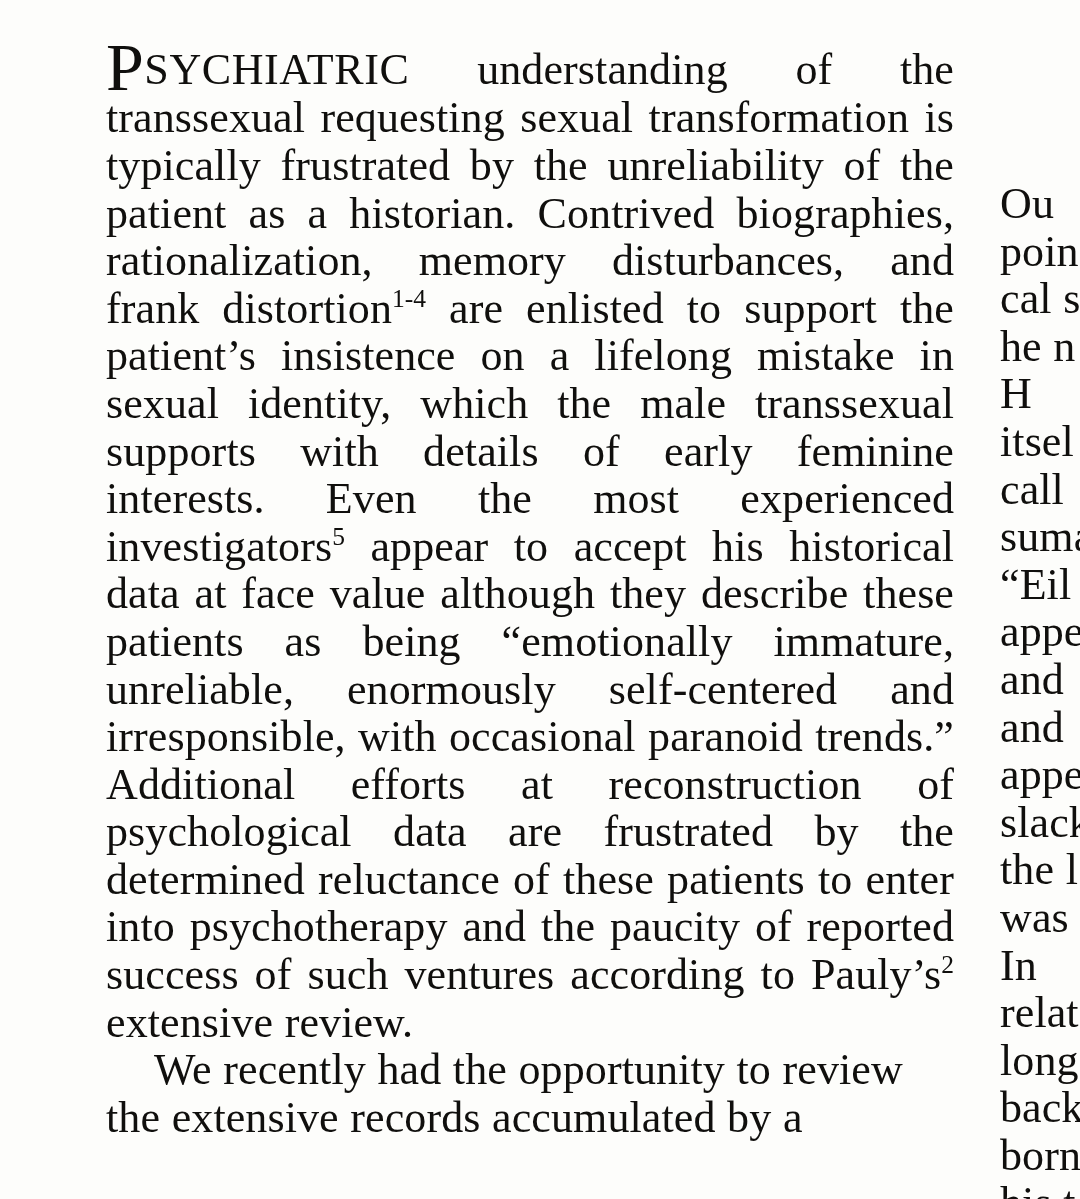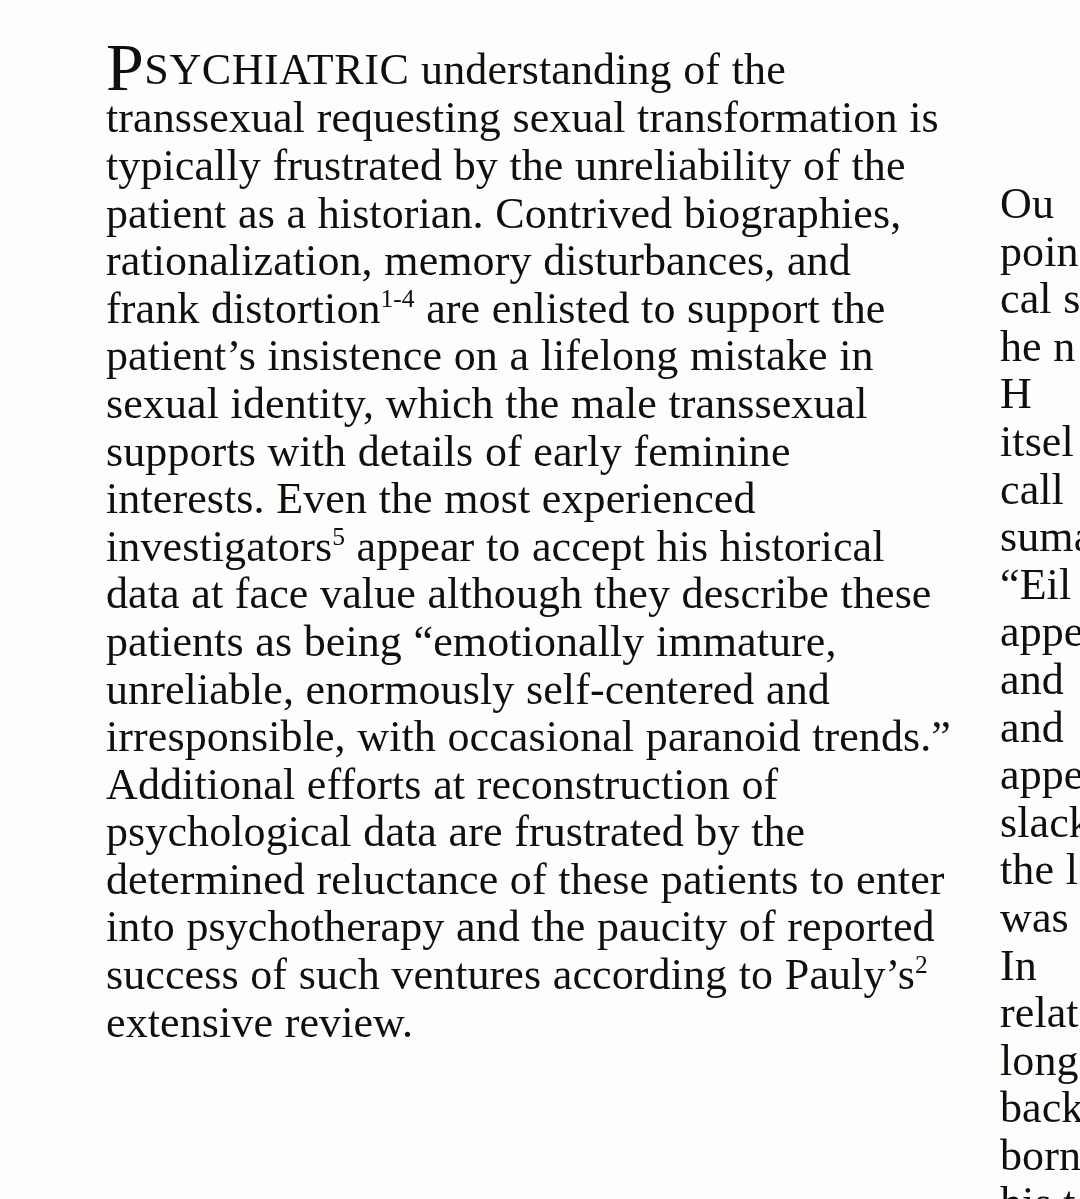--- a/index.html
+++ b/index.html
@@ -89,20 +89,21 @@
   }
 </style>
 </head>
 <body>
 
 <div class="page">
   <div class="columns">
 
     <div class="col col-left clip">
       <p><span class="dropcap">P</span><span class="smallcaps">SYCHIATRIC</span><span> understanding of the transsexual requesting sexual transformation is typically frustrated by the unreliability of the patient as a historian. Contrived biographies, rationalization, memory disturbances, and frank distortion</span><sup>1-4</sup><span> are enlisted to support the patient’s insistence on a lifelong mistake in sexual identity, which the male transsexual supports with details of early feminine interests. Even the most experienced investigators</span><sup>5</sup><span> appear to accept his historical data at face value although they describe these patients as being “emotionally immature, unreliable, enormously self-centered and irresponsible, with occasional paranoid trends.” Additional efforts at reconstruction of psychological data are frustrated by the determined reluctance of these patients to enter into psychotherapy and the paucity of reported success of such ventures according to Pauly’s</span><sup>2</sup><span> extensive review.</span></p>
+      <p class="indent">We recently had the opportunity to review the extensive records accumulated by a</p>
     </div>
 
     <div class="col col-right clip">
       <div class="spacer-top"></div>
       <p class="rp">Ou</p>
       <p class="rp">poin</p>
       <p class="rp">cal s</p>
       <p class="rp">he n</p>
       <p class="rp">H</p>
       <p class="rp">itsel</p>

